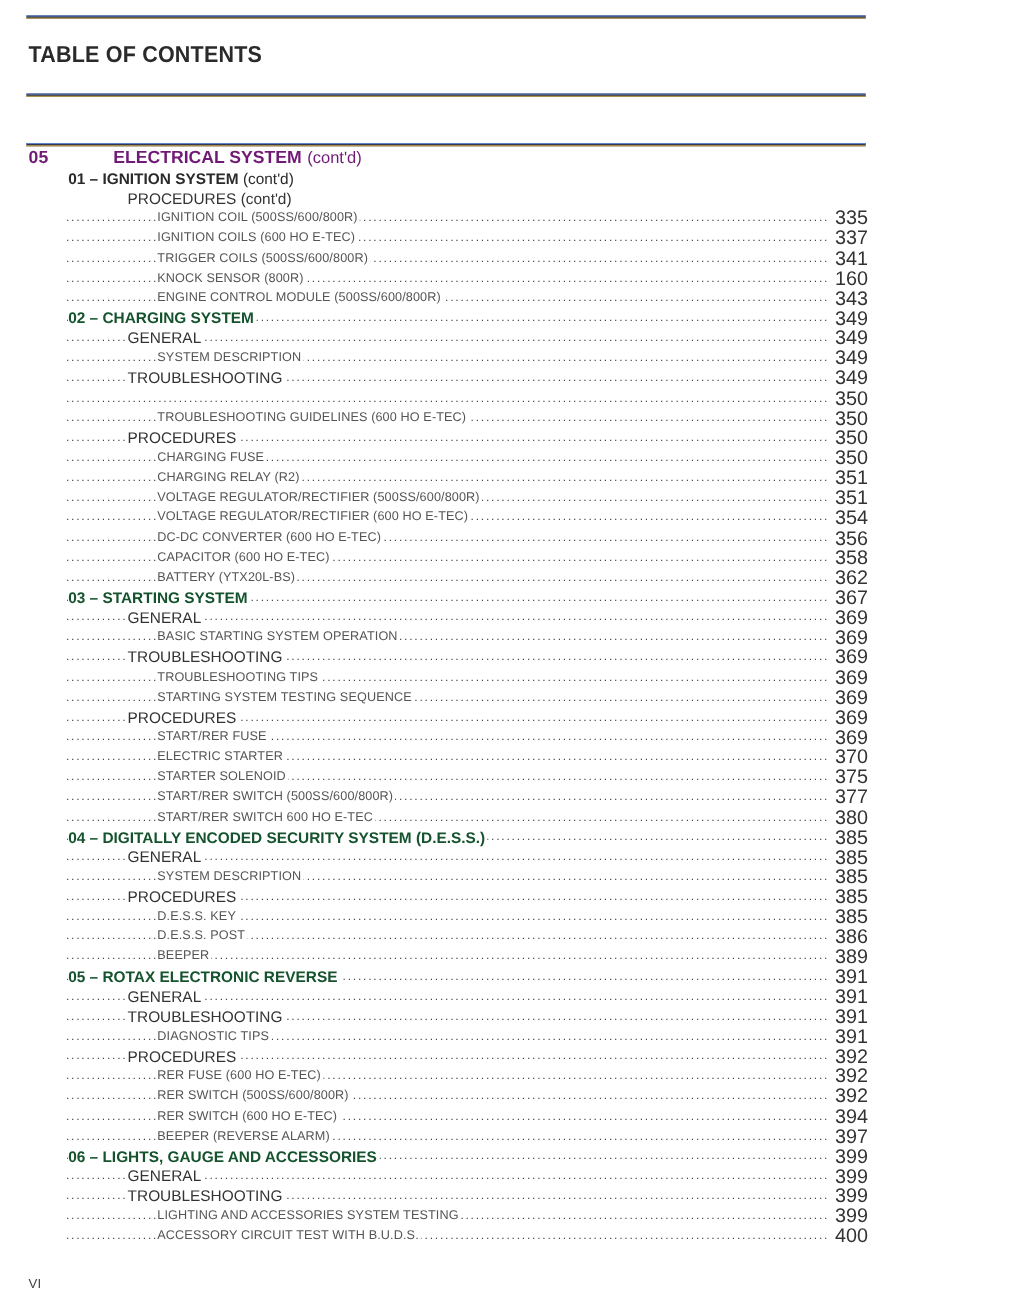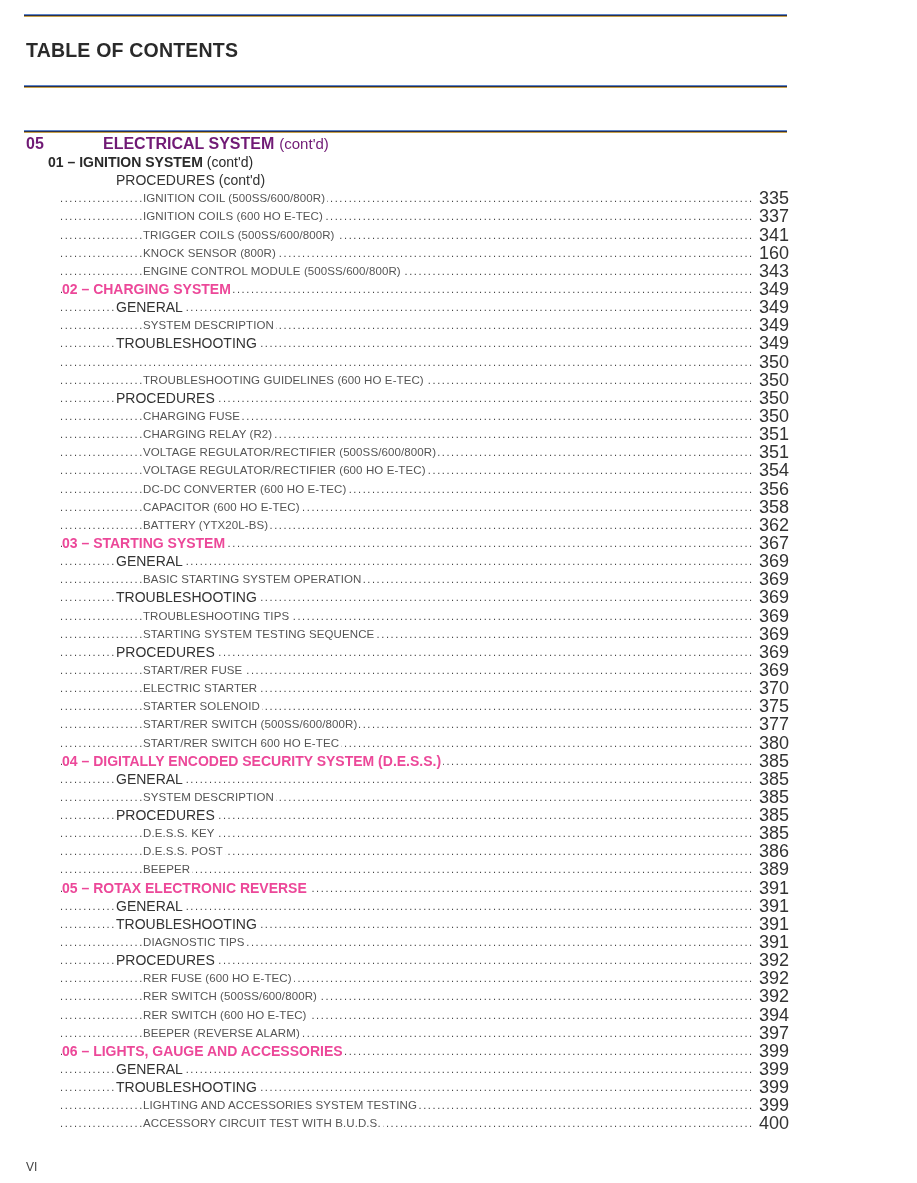--- a/index.html
+++ b/index.html
@@ -107,35 +107,35 @@
       font-size: 18px;
       color: #333;
       width: 28px;
       text-align: right;
     }
 
     .lvl-section .label {
       left: 62px;
       font-size: 14px;
       font-weight: bold;
-      color: #ec4899;
+      color: #14532d;
     }
     .lvl-subsection .label {
       left: 116px;
       font-size: 14px;
       color: #333;
     }
     .lvl-item .label {
       left: 143px;
       font-size: 11.5px;
       color: #555;
       letter-spacing: 0.1px;
     }
     .lvl-header-only .label {
-      left: 48px;
+      left: 62px;
       font-size: 14px;
       font-weight: bold;
       color: #2a2a2a;
     }
     .lvl-header-only-sub .label {
       left: 116px;
       font-size: 14px;
       color: #333;
     }
 

